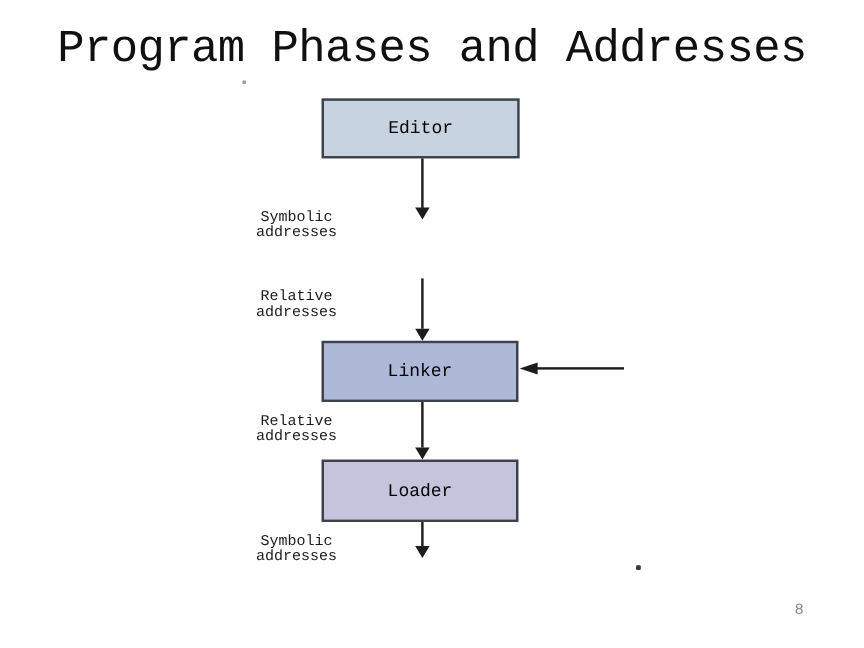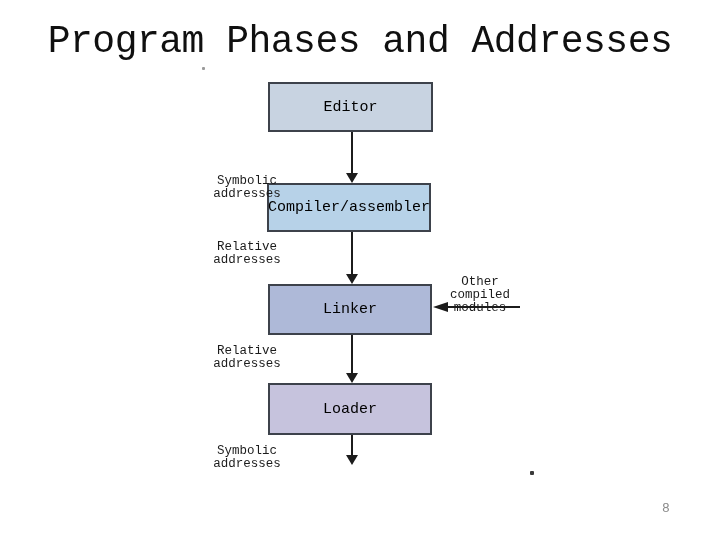--- a/index.html
+++ b/index.html
@@ -39,45 +39,38 @@
 </head>
 <body>
 
 <div class="slide">
 
   <div class="title">Program Phases and Addresses</div>
 
   <div class="box" id="box-editor" style="background: rgb(200, 211, 225);">
     <span>Editor</span>
   </div>
-  <div class="box" id="box-compiler" style="background: rgb(183, 210, 232);">
-    <span>Compiler/assembler</span>
-  </div>
   <div class="box" id="box-linker" style="background: rgb(174, 185, 216);">
     <span>Linker</span>
   </div>
   <div class="box" id="box-loader" style="background: rgb(198, 195, 221);">
     <span>Loader</span>
   </div>
 
   <div class="vline" id="v1"></div>
   <div class="head-down" id="h1"></div>
   <div class="vline" id="v2"></div>
   <div class="head-down" id="h2"></div>
   <div class="vline" id="v3"></div>
   <div class="head-down" id="h3"></div>
   <div class="vline" id="v4"></div>
   <div class="head-down" id="h4"></div>
 
   <div class="hline"></div>
   <div class="head-left"></div>
-  <div class="right-label">
-    <div>Other compiled</div>
-    <div>modules</div>
-  </div>
 
   <div class="side-label" id="sl-symbolic">
     <div>Symbolic</div>
     <div>addresses</div>
   </div>
   <div class="side-label" id="sl-relative1">
     <div>Relative</div>
     <div>addresses</div>
   </div>
   <div class="side-label" id="sl-relative2">

